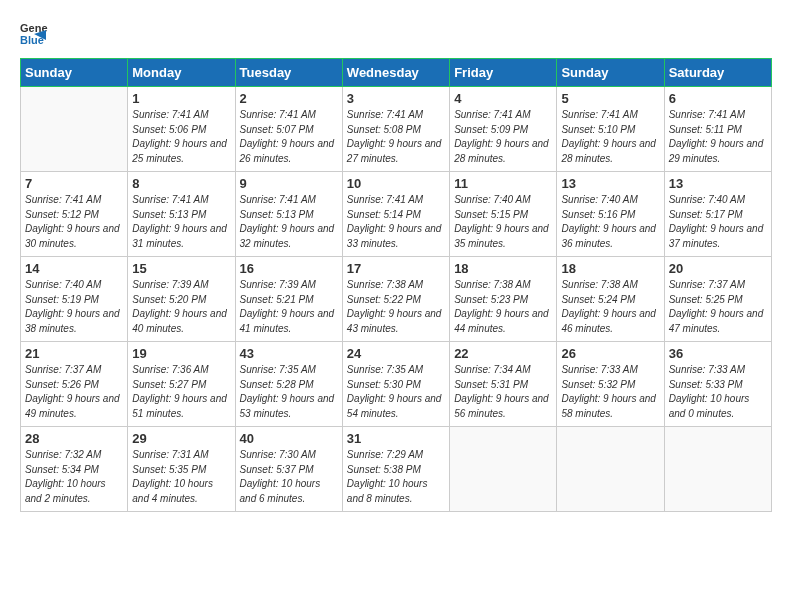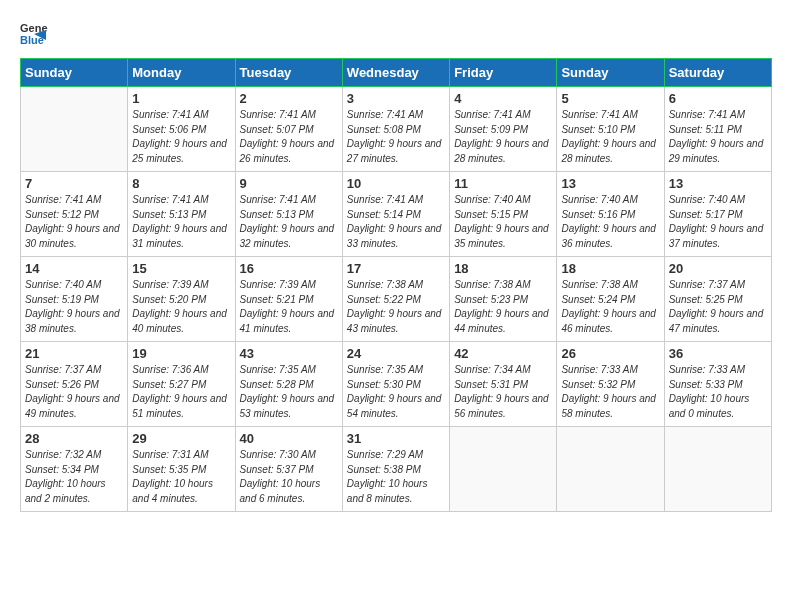--- a/index.html
+++ b/index.html
@@ -206,21 +206,21 @@
         </td>
         <td>
           <div class="day-number">43</div>
           <div class="day-info">Sunrise: 7:35 AM<br>Sunset: 5:28 PM<br>Daylight: 9 hours and 53 minutes.</div>
         </td>
         <td>
           <div class="day-number">24</div>
           <div class="day-info">Sunrise: 7:35 AM<br>Sunset: 5:30 PM<br>Daylight: 9 hours and 54 minutes.</div>
         </td>
         <td>
-          <div class="day-number">42</div>
+          <div class="day-number">22</div>
           <div class="day-info">Sunrise: 7:34 AM<br>Sunset: 5:31 PM<br>Daylight: 9 hours and 56 minutes.</div>
         </td>
         <td>
           <div class="day-number">26</div>
           <div class="day-info">Sunrise: 7:33 AM<br>Sunset: 5:32 PM<br>Daylight: 9 hours and 58 minutes.</div>
         </td>
         <td>
           <div class="day-number">36</div>
           <div class="day-info">Sunrise: 7:33 AM<br>Sunset: 5:33 PM<br>Daylight: 10 hours and 0 minutes.</div>
         </td>

